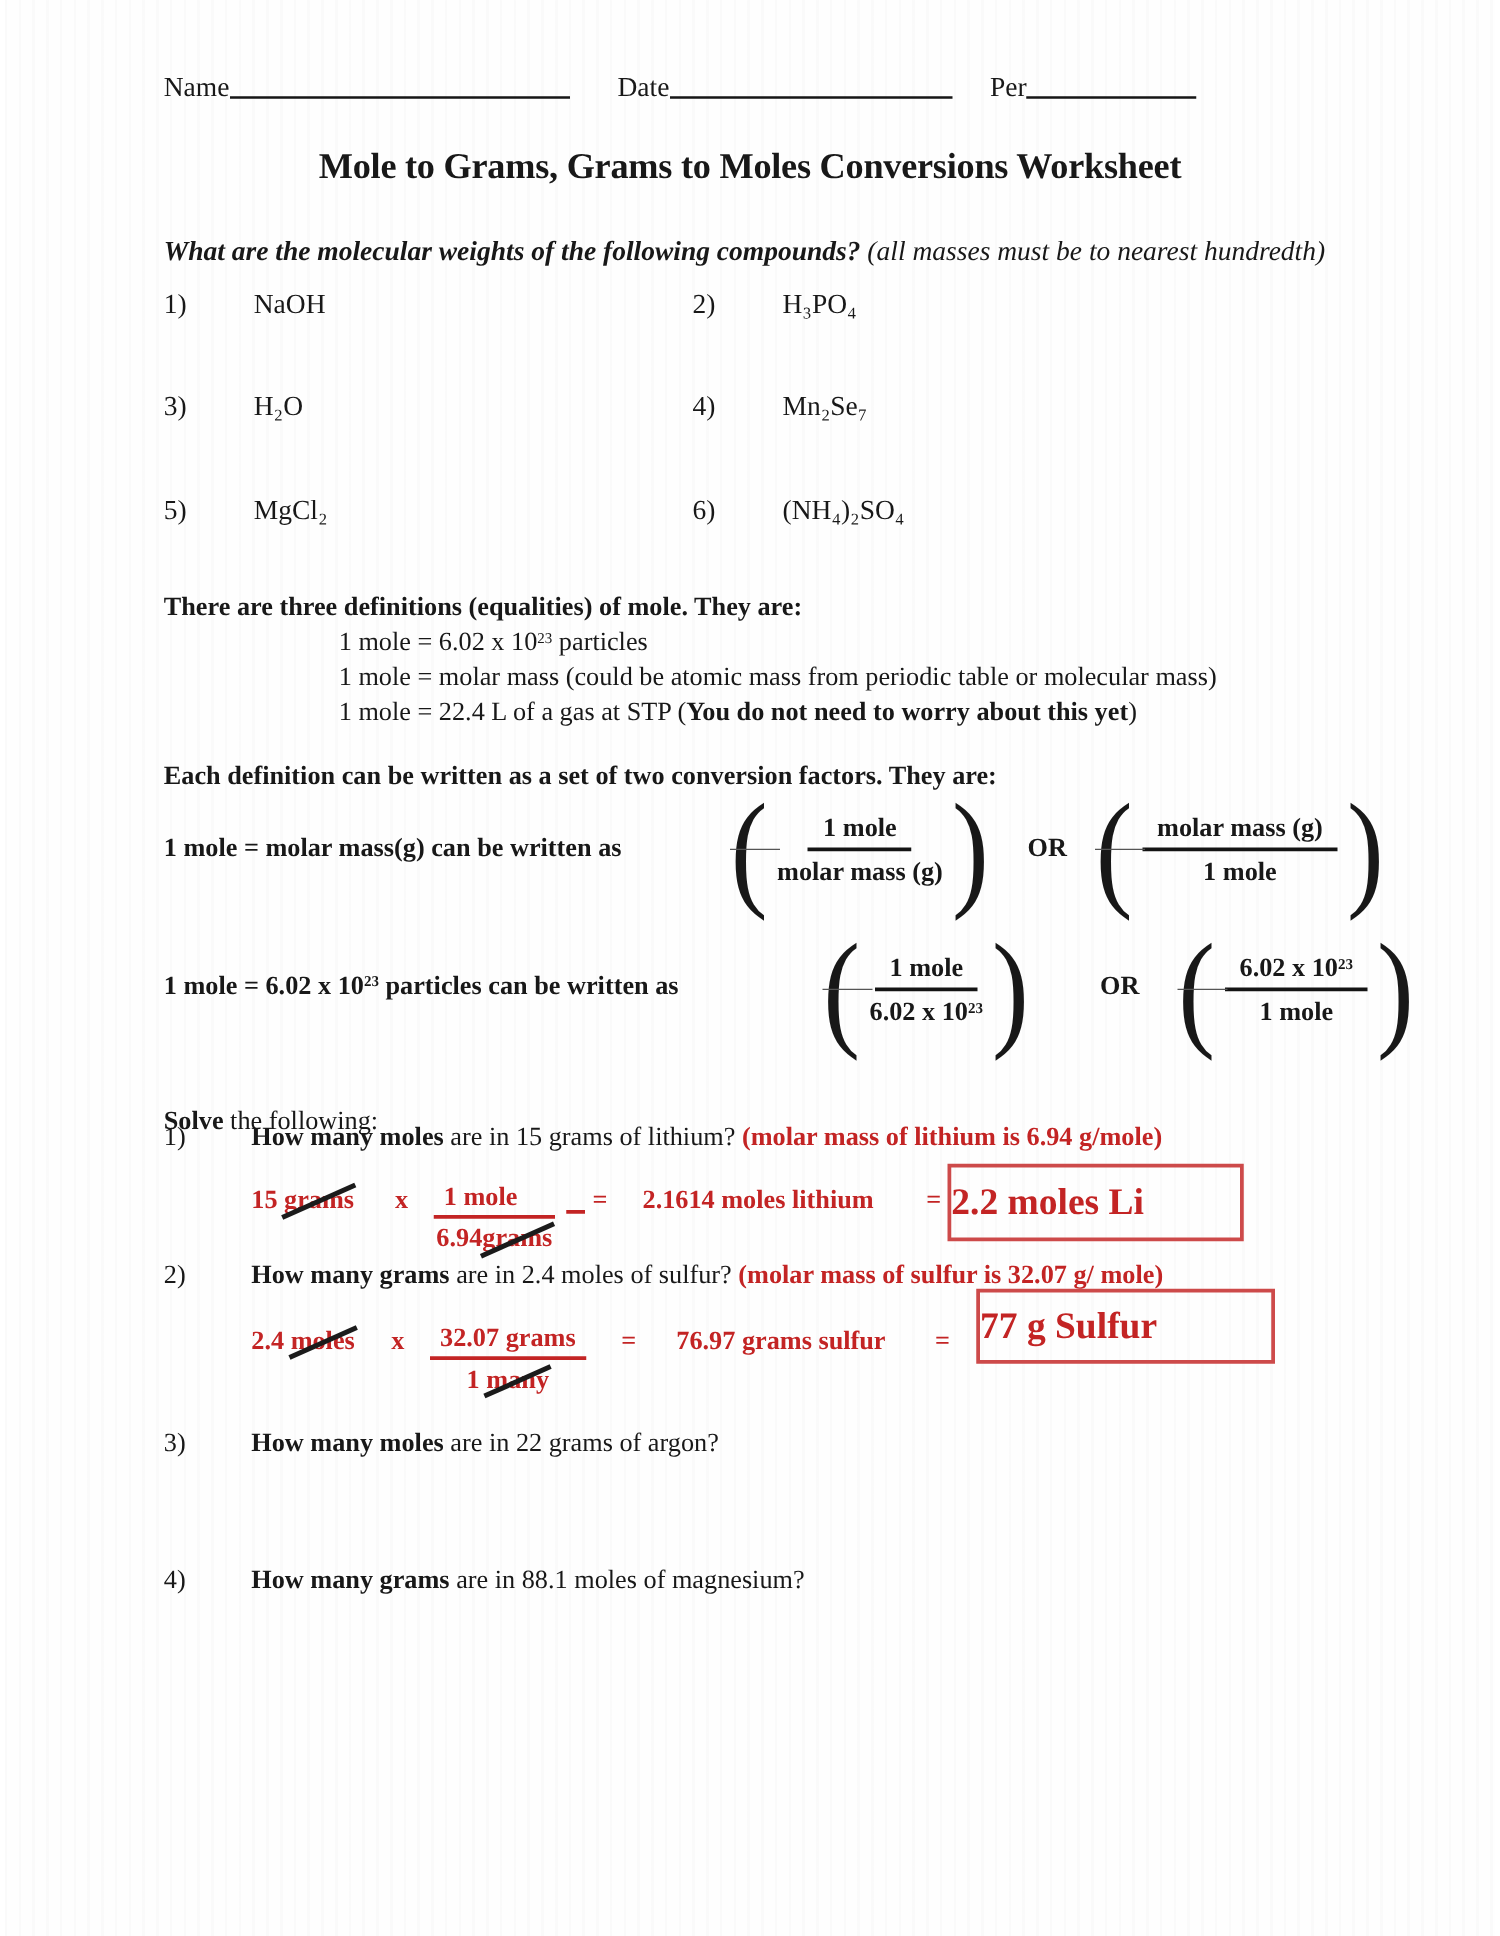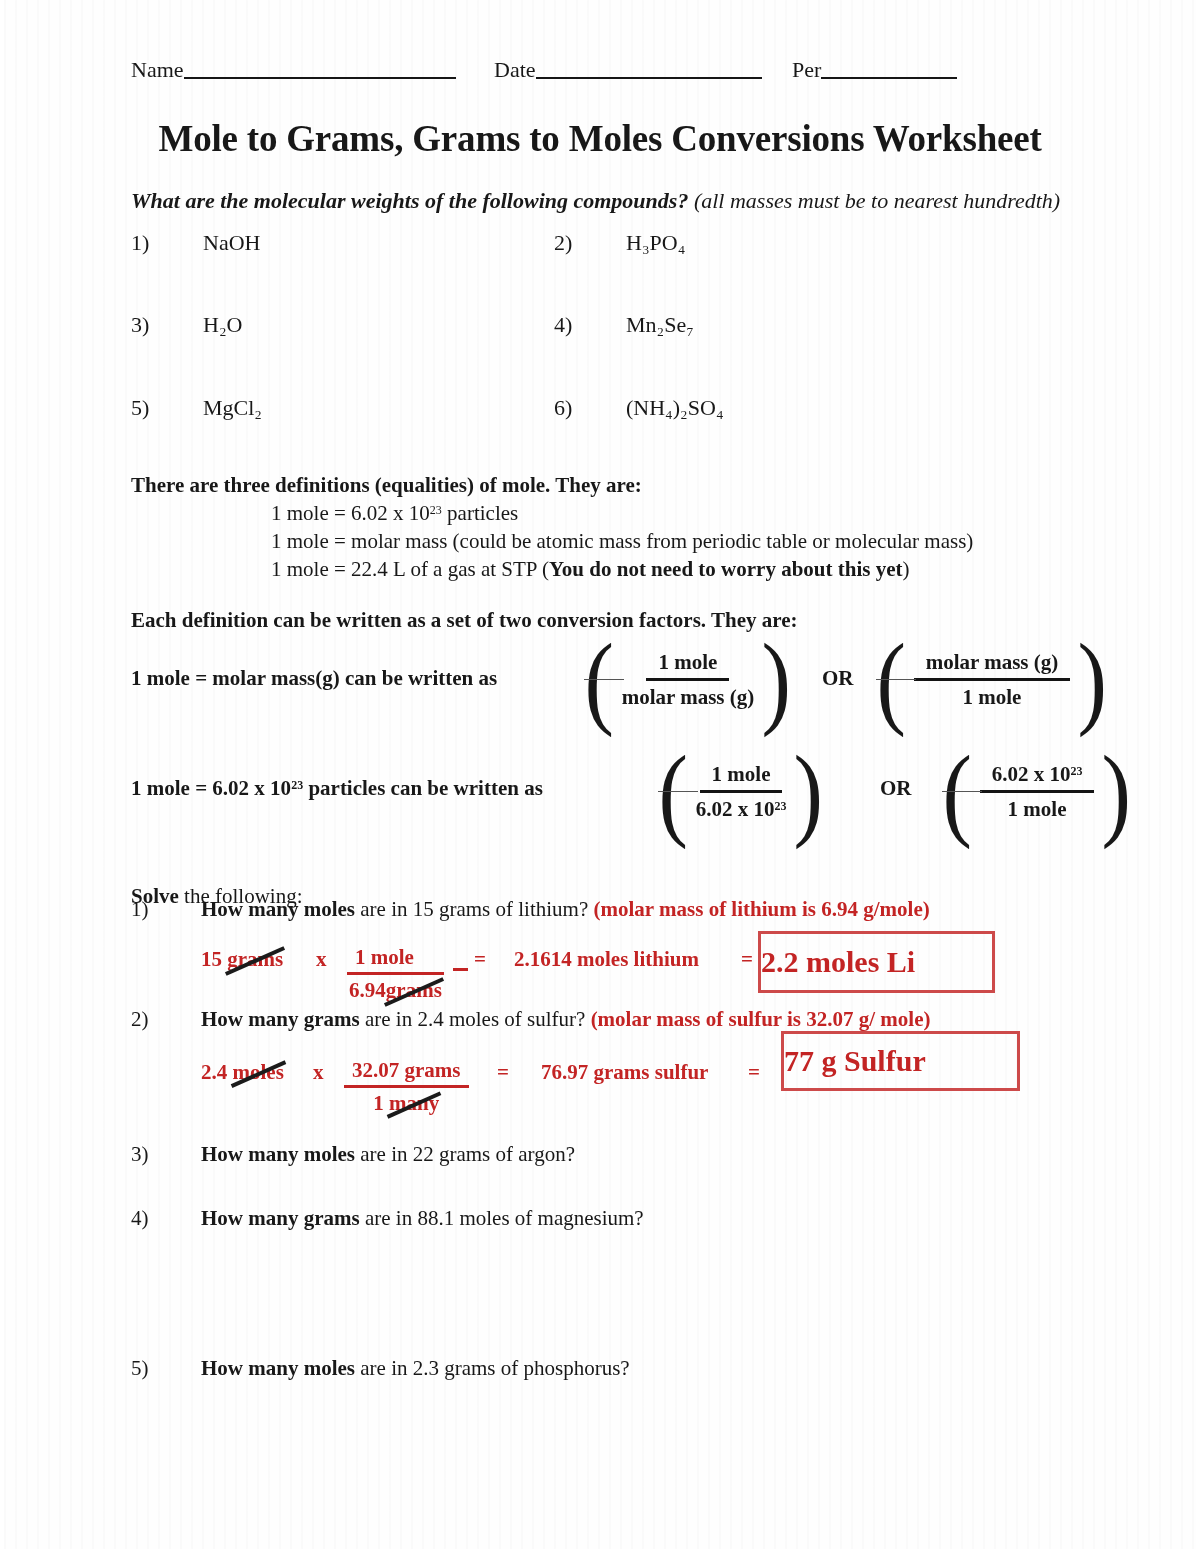--- a/index.html
+++ b/index.html
@@ -7,21 +7,21 @@
     position:relative;width:1192px;height:1549px;margin:0 auto;background:#fefefe;
     background-image:repeating-linear-gradient(90deg, rgba(0,0,0,0.015) 0 2px, rgba(0,0,0,0) 2px 11px);
     font-family:Liberation Serif, serif;color:#181818;overflow:hidden;
   }
   .abs{position:absolute;}
   .t21{font-size:21px;}
   .t22{font-size:22px;}
   .b{font-weight:700;}
   .i{font-style:italic;}
   .red{color:#c32424;font-weight:700;}
-  .title{width:100%;text-align:center;font-size:37px;font-weight:700;letter-spacing:-0.2px;}
+  .title{width:100%;text-align:center;font-size:29px;font-weight:700;letter-spacing:-0.2px;}
   .blank{display:inline-block;border-bottom:2px solid #161616;height:20px;vertical-align:-2px;}
   .pnum{display:inline-block;width:70px;}
   .supsm{font-size:12px;vertical-align:6px;line-height:0;}
   
   .cgroup{display:flex;align-items:center;height:104px;gap:5px;}
   .paren{font-size:104px;line-height:1;font-weight:400;transform:scaleX(0.85);}
   .cfrac{position:relative;display:inline-flex;flex-direction:column;align-items:center;
          font-weight:700;font-size:21px;}
   .cfrac .num{border-bottom:3px solid #141414;padding:0 12px 3px;white-space:nowrap;}
   .cfrac .den{padding-top:4px;white-space:nowrap;}
@@ -163,21 +163,18 @@
   </div>
   <div class="abs t21 red" style="left:493px;top:1060px;">=</div>
   <div class="abs t21 red" style="left:537px;top:1060px;">76.97 grams sulfur</div>
   <div class="abs t21 red" style="left:744px;top:1060px;">=</div>
   <div class="abs ansbox" style="left:777px;top:1031px;width:239px;height:60px;">77 g Sulfur</div>
 
   <div class="abs t21" style="left:127px;top:1142px;">
     <span class="pnum">3)</span><span class="b">How many moles</span><span class="ws"> are in 22 grams of argon?</span>
   </div>
 
-  <div class="abs t21" style="left:127px;top:1206px;">
+  <div class="abs t21" style="left:127px;top:1251px;">
     <span class="pnum">4)</span><span class="b">How many grams</span><span class="ws"> are in 88.1 moles of magnesium?</span>
   </div>
 
-  <div class="abs t21" style="left:127px;top:1356px;">
-    <span class="pnum">5)</span><span class="b">How many moles</span><span class="ws"> are in 2.3 grams of phosphorus?</span>
-  </div>
 
 </div>
 
 </body></html>

